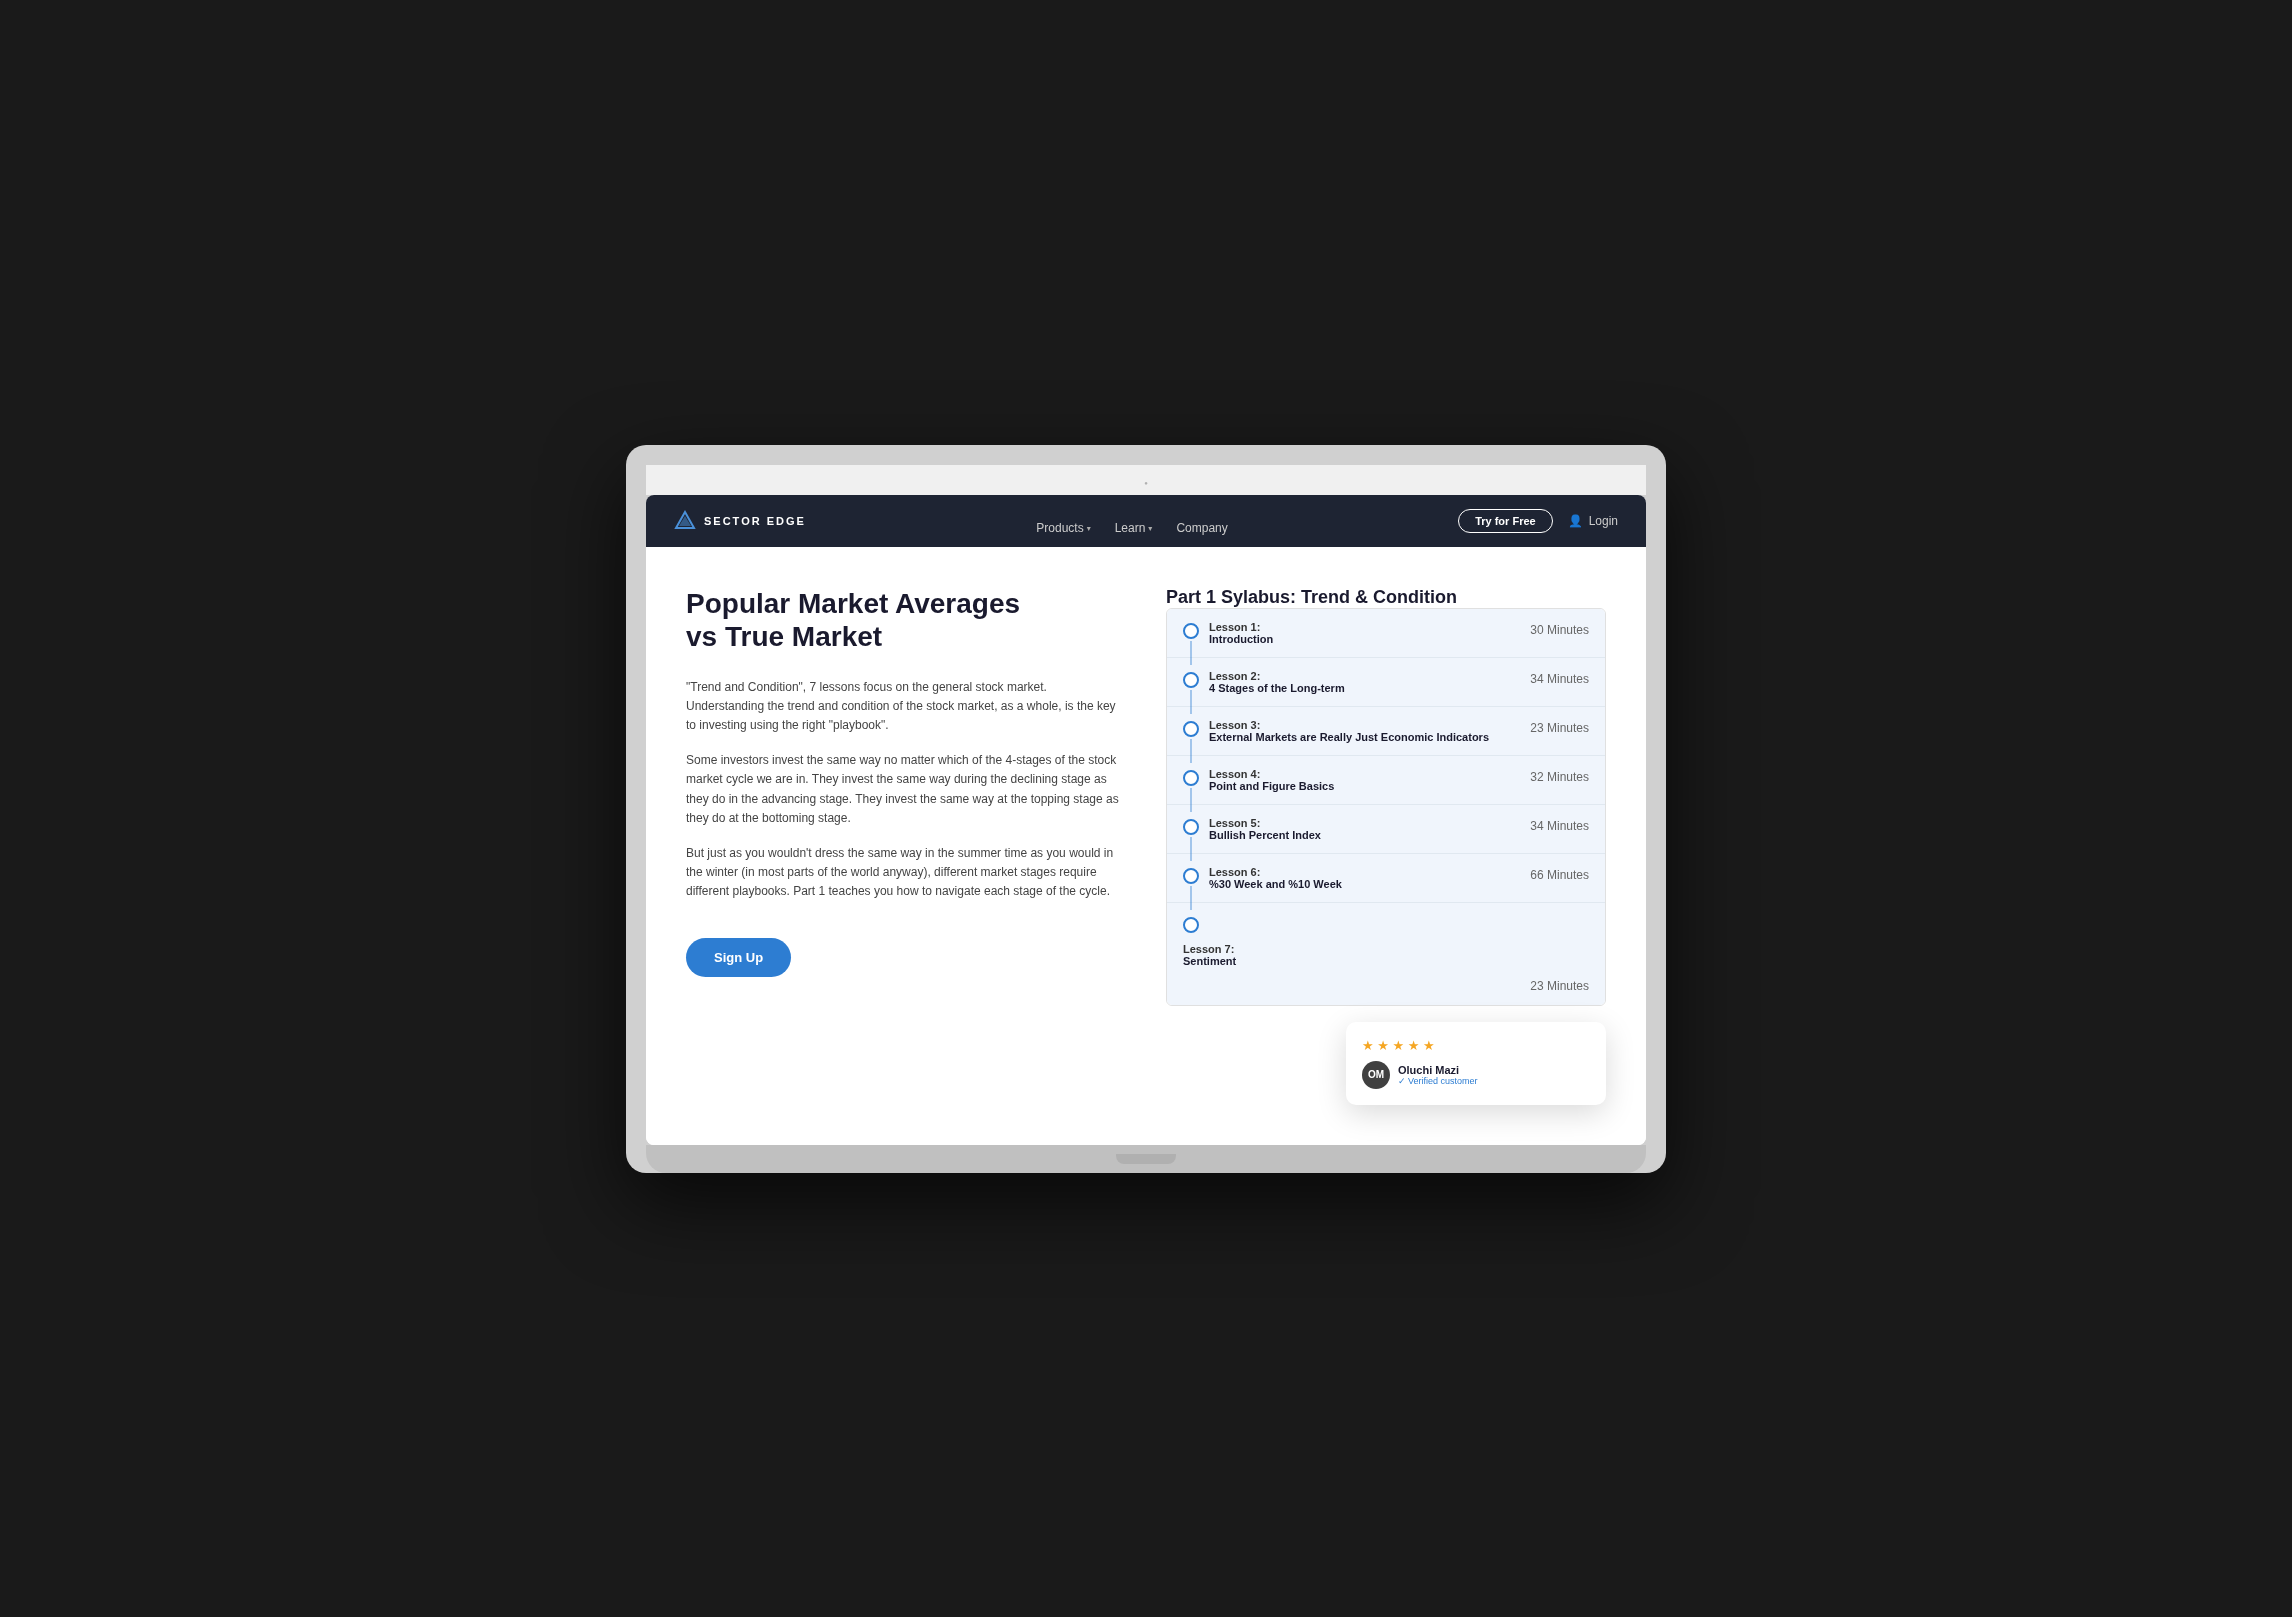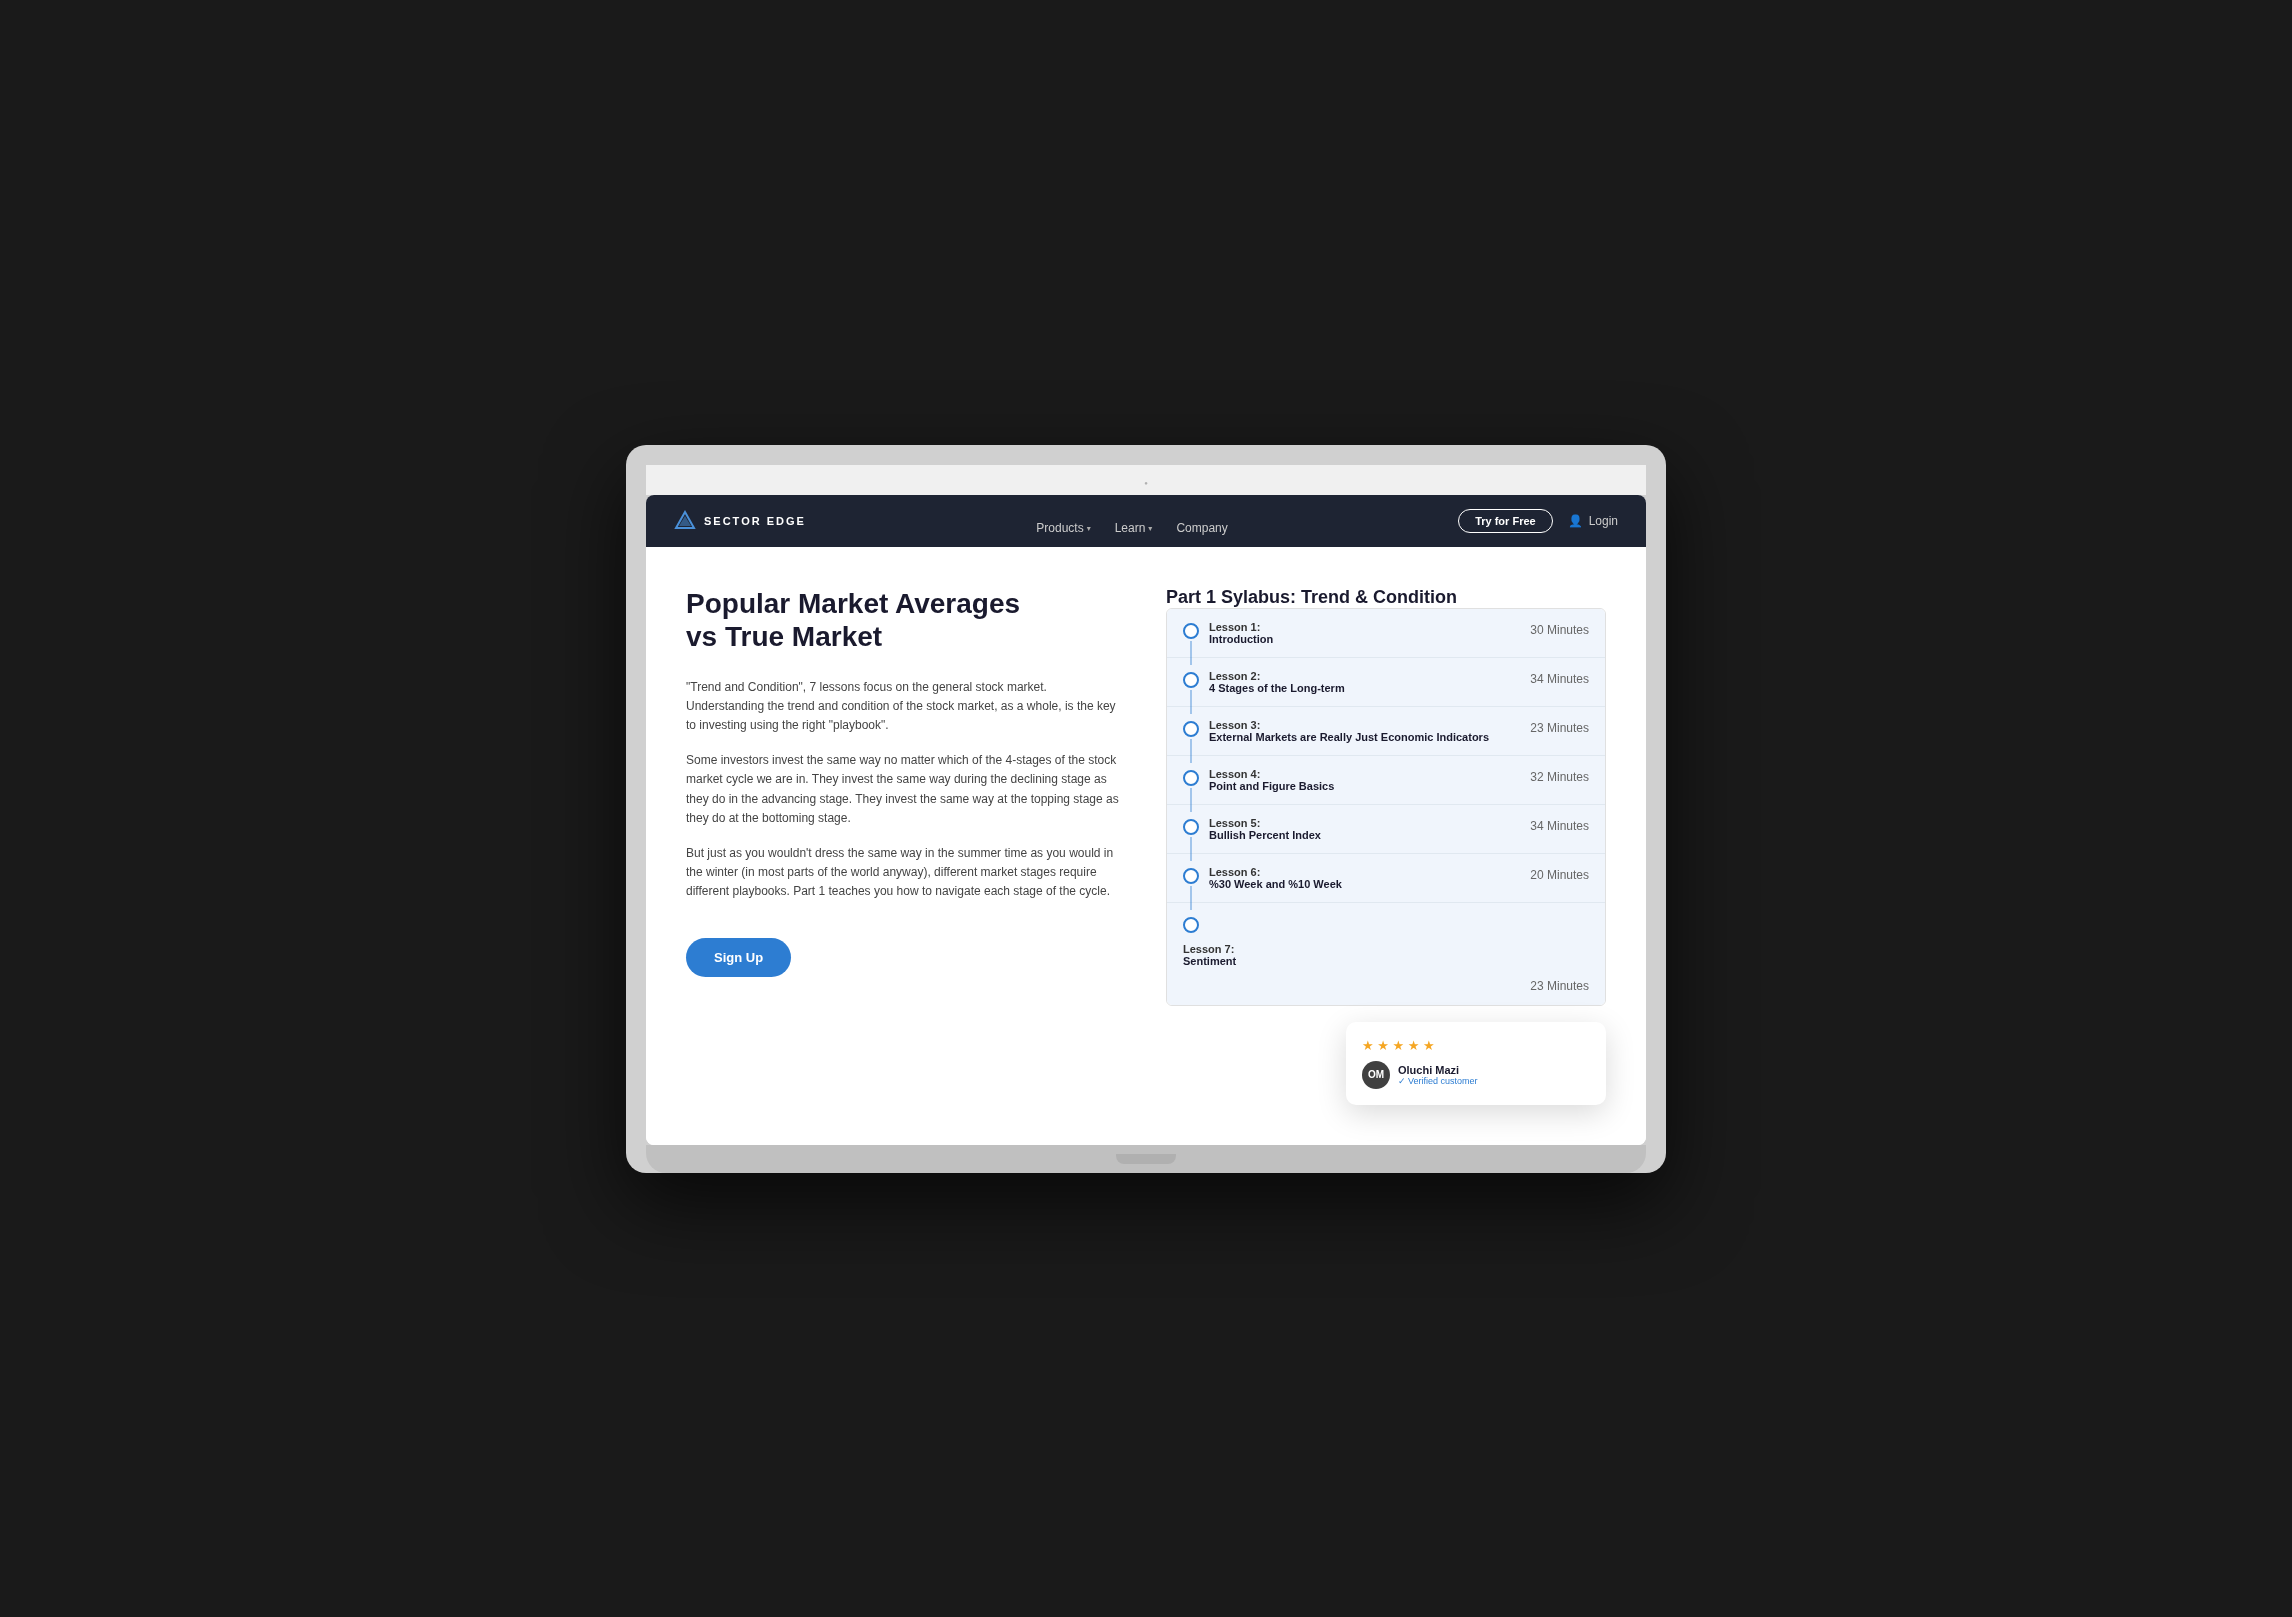--- a/index.html
+++ b/index.html
@@ -428,21 +428,21 @@
               <div class="lesson-duration">34 Minutes</div>
             </div>
             <div class="lesson-item">
               <div class="lesson-circle">
                 <div class="lesson-connector"></div>
               </div>
               <div class="lesson-info">
                 <div class="lesson-number">Lesson 6:</div>
                 <div class="lesson-name">%30 Week and %10 Week</div>
               </div>
-              <div class="lesson-duration">20 Minutes</div>
+              <div class="lesson-duration">66 Minutes</div>
             </div>
             <div class="lesson-item">
               <div class="lesson-circle"></div>
               <div class="lesson-info">
                 <div class="lesson-number">Lesson 7:</div>
                 <div class="lesson-name">Sentiment</div>
               </div>
               <div class="lesson-duration">23 Minutes</div>
             </div>
           </div>

